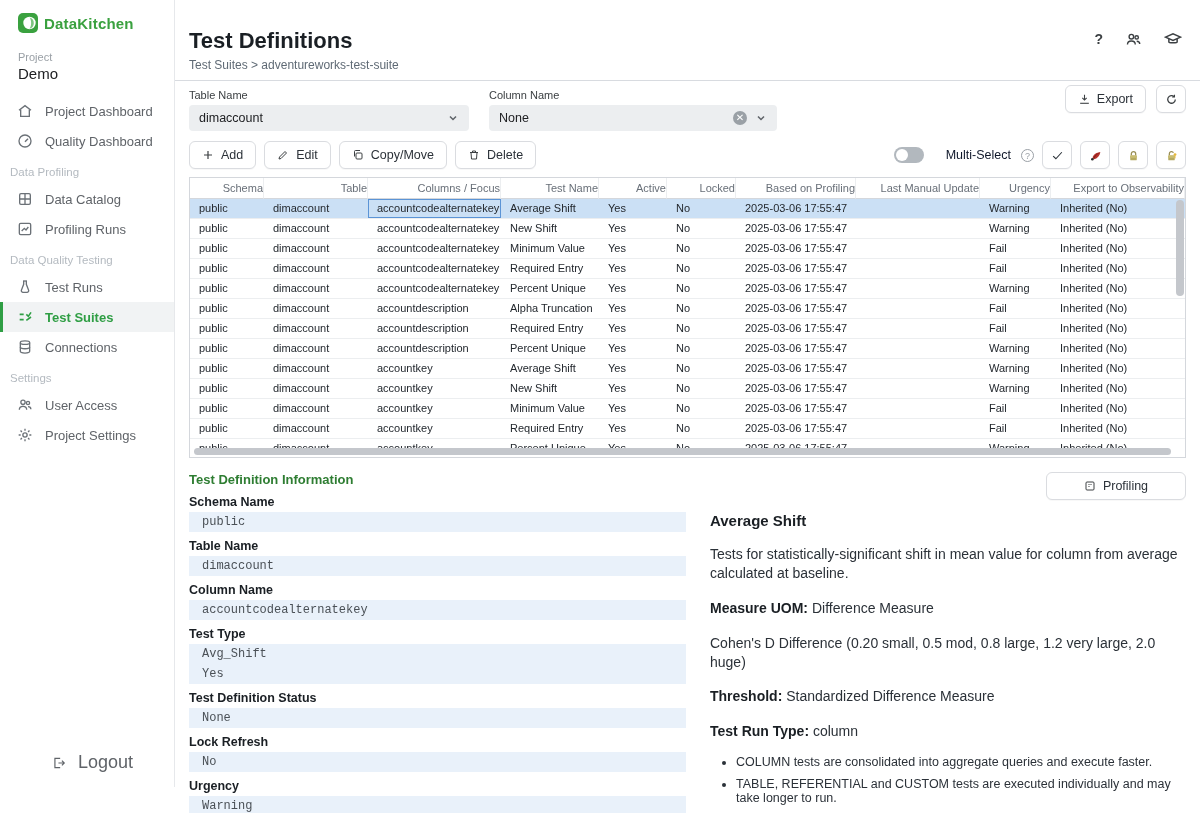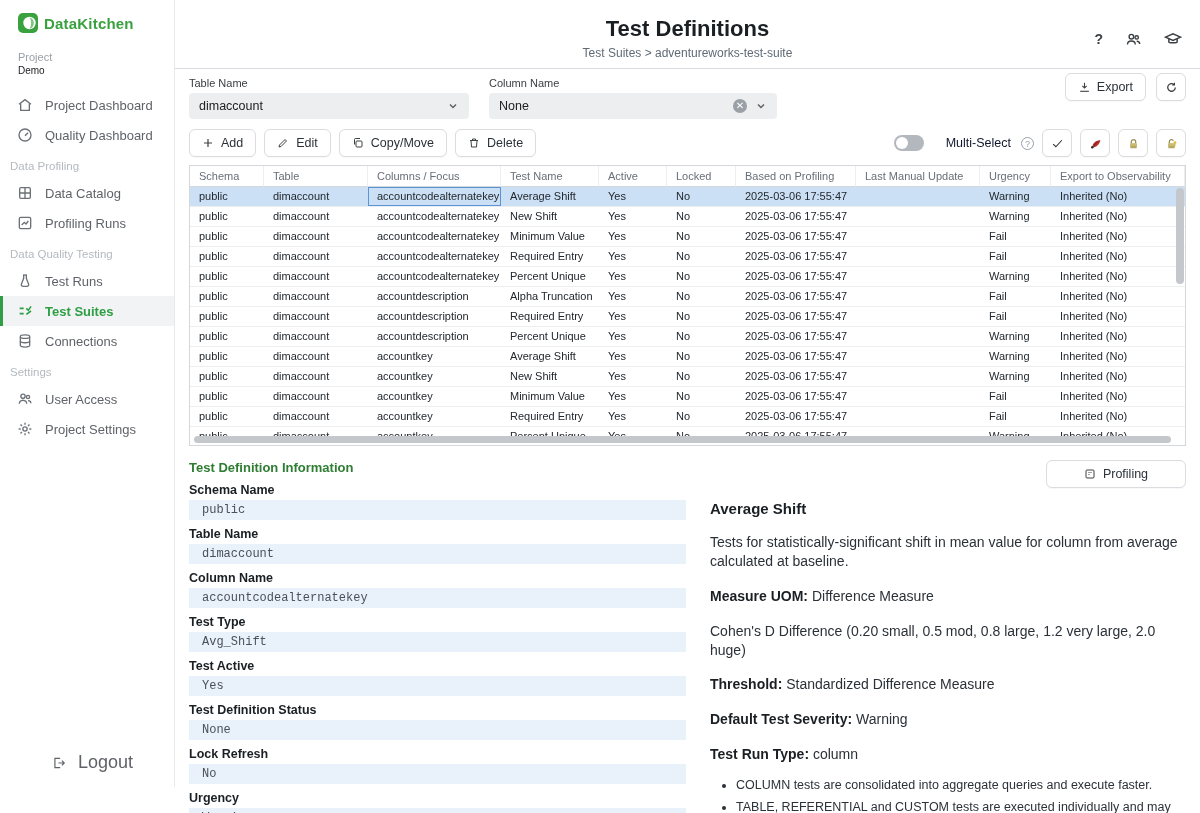--- a/index.html
+++ b/index.html
@@ -7,35 +7,35 @@
     font-family:"Liberation Sans", sans-serif; color:#2b3138; }
   .app { display:flex; width:1200px; height:813px; }
 
   
   aside { width:175px; min-width:175px; height:787px; border-right:1px solid #e6e8eb;
     background:#fff; position:relative; }
   .logo { display:flex; align-items:center; gap:6px; padding:13px 0 0 18px; }
   .logo-mark svg { display:block; }
   .logo-text { font-size:15px; font-weight:700; color:#3aa13f; letter-spacing:.2px; }
   .proj-label { font-size:11px; color:#9aa0a6; padding:18px 0 0 18px; }
-  .proj-name { font-size:10px; color:#202124; padding:2px 0 0 18px; }
+  .proj-name { font-size:15px; color:#202124; padding:2px 0 0 18px; }
   nav { margin-top:14px; }
   .section-label { font-size:11.5px; color:#b4bac0; padding:10px 0 6px 10px; }
   .side-item { display:flex; align-items:center; gap:12px; padding:7px 0 7px 14px;
     font-size:13px; color:#5f6368; cursor:pointer; border-left:3px solid transparent; }
   .side-item .icn { width:16px; height:16px; display:inline-flex; color:#6b7177; }
   .side-item.active { background:#f1f3f4; border-left-color:#2f9e44; color:#2f9e44; font-weight:700; }
   .side-item.active .icn { color:#2f9e44; }
   .logout { position:absolute; bottom:14px; left:52px; display:flex; gap:12px; align-items:center;
     font-size:18px; color:#5f6368; cursor:pointer; }
   .logout .icn { width:14px; height:14px; display:inline-flex; }
 
   
   main { flex:1; position:relative; }
-  .hdr { padding:16px 14px 0 14px;text-align:center; }
+  .hdr { padding:28px 14px 0 14px; }
   .page-title { font-size:22px; font-weight:700; color:#1a1f24; }
   .breadcrumb { font-size:12px; color:#5f6a75; margin-top:4px; padding-bottom:8px; }
   .hdr-icons { position:absolute; top:30px; right:18px; display:flex; gap:22px; align-items:center; }
   .hicon { color:#3c4043; font-weight:700; font-size:14px; cursor:pointer; display:inline-flex; }
   .divider { border-bottom:1px solid #d8dbe0; }
 
   
   .filters { display:flex; padding:8px 14px 6px 14px; position:relative; }
   .fgroup { margin-right:20px; }
   .flabel { font-size:11px; color:#3c4043; margin-bottom:4px; }
@@ -60,21 +60,21 @@
   .toggle { width:30px; height:16px; border-radius:8px; background:#b2b8be; position:relative; cursor:pointer; }
   .toggle .knob { width:12px; height:12px; border-radius:50%; background:#fff; position:absolute; top:2px; left:2px; }
   .ms-label { font-size:12.5px; color:#0f172a; margin-left:14px; }
   .qmark { width:13px; height:13px; border-radius:50%; border:1px solid #9aa0a6; color:#9aa0a6;
     font-size:9px; line-height:12px; text-align:center; margin-left:2px; }
 
   
   .dtable { margin:0 14px; border:1px solid #d4d7dc; position:relative; font-size:11px; height:281px; overflow:hidden; }
   .tgrid { display:grid; grid-template-columns:74px 104px 133px 98px 68px 69px 120px 124px 71px 1fr; }
   .th { color:#686f78; height:21px; line-height:21px; padding-left:9px; border-right:1px solid #eceef0;
-    white-space:nowrap; overflow:hidden; background:#fff; border-bottom:1px solid #d4d7dc; }
+    white-space:nowrap; overflow:hidden; background:#fff; border-bottom:1px solid #d4d7dc;text-align:right; }
   .trow { display:grid; grid-template-columns:74px 104px 133px 98px 68px 69px 120px 124px 71px 1fr;
     border-bottom:1px solid #eceef0; cursor:pointer; background:#fff; }
   .trow .td { height:19px; line-height:19px; padding-left:9px; white-space:nowrap; overflow:hidden; color:#23282e; }
   .trow.sel { background:#cbe0f5; }
   .trow.sel .td.focus-cell { outline:1px solid #5b94d6; outline-offset:-1px; }
   .vscroll { position:absolute; right:1px; top:22px; width:8px; height:96px; background:#c4c7cc; border-radius:4px; }
   .hscroll { position:absolute; left:4px; right:14px; bottom:2px; height:7px; background:#c4c7cc; border-radius:4px; }
 
   
   .bottom { display:flex; padding:14px 14px 0 14px; gap:24px; }
@@ -537,21 +537,20 @@
         <div class="info-title">Test Definition Information</div>
         <div id="infoFields">
             <div class="f-label">Schema Name</div>
             <div class="f-value">public</div>
             <div class="f-label">Table Name</div>
             <div class="f-value">dimaccount</div>
             <div class="f-label">Column Name</div>
             <div class="f-value">accountcodealternatekey</div>
             <div class="f-label">Test Type</div>
             <div class="f-value">Avg_Shift</div>
-            <div class="f-label">Test Active</div>
             <div class="f-value">Yes</div>
             <div class="f-label">Test Definition Status</div>
             <div class="f-value">None</div>
             <div class="f-label">Lock Refresh</div>
             <div class="f-value">No</div>
             <div class="f-label">Urgency</div>
             <div class="f-value">Warning</div>
           </div>
       </div>
       <div class="detail-panel">
@@ -563,21 +562,20 @@
               </svg>
             </span>
           <span>Profiling</span>
         </button>
         <div class="detail-title">Average Shift</div>
         <div id="detailBody">
             <p>Tests for statistically-significant shift in mean value for column from average calculated at baseline.</p>
             <p><b>Measure UOM:</b> Difference Measure</p>
             <p>Cohen's D Difference (0.20 small, 0.5 mod, 0.8 large, 1.2 very large, 2.0 huge)</p>
             <p><b>Threshold:</b> Standardized Difference Measure</p>
-            <p><b>Default Test Severity:</b> Warning</p>
             <p><b>Test Run Type:</b> column</p>
             <ul>
               <li>COLUMN tests are consolidated into aggregate queries and execute faster.</li>
               <li>TABLE, REFERENTIAL and CUSTOM tests are executed individually and may take longer to run.</li>
             </ul>
             <p><b>Data Quality Dimension:</b> Consistency</p>
           </div>
       </div>
     </div>
   </main>

